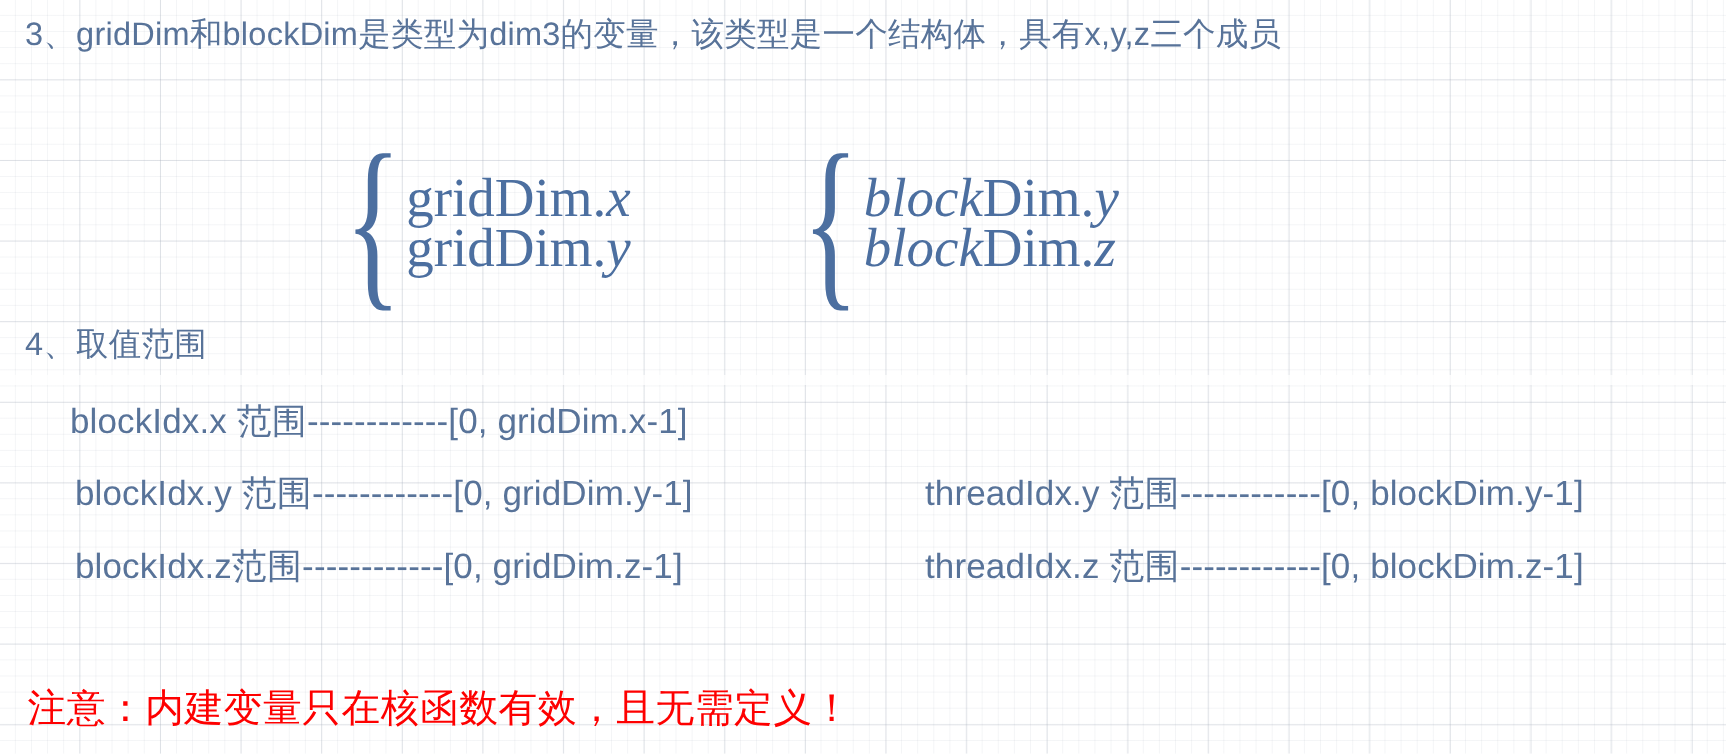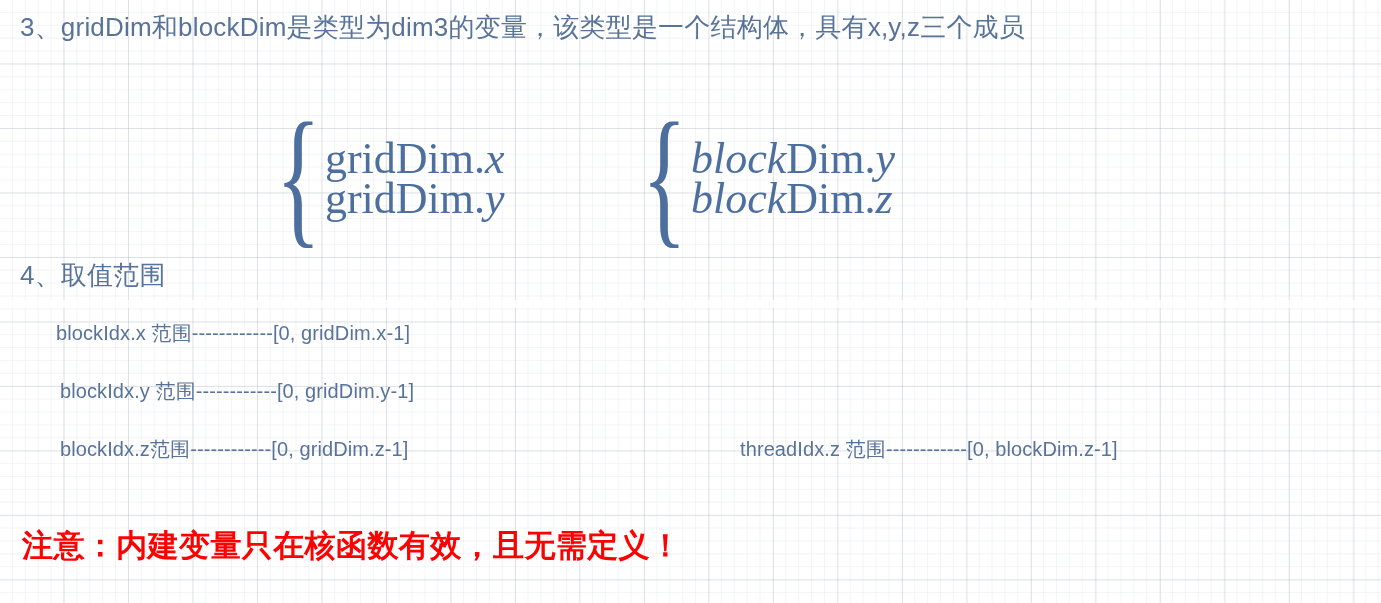--- a/index.html
+++ b/index.html
@@ -54,21 +54,21 @@
     color: #587399;
     line-height: 1.0;
   }
 
   .heading {
     font-size: 26px;
     letter-spacing: 0.2px;
   }
 
   .range-line {
-    font-size: 20px;
+    font-size: 28px;
     letter-spacing: 0.1px;
   }
 
   .note {
     font-size: 31px;
     color: #fe0000;
     letter-spacing: 0.4px;
   }
 
   
@@ -125,17 +125,18 @@
       <span><span class="mvar">block</span><span class="mup">Dim.</span><span class="mvar">z</span></span>
     </div>
   </div>
 
   <div class="txt heading" style="left:20px; top:262px;">4、取值范围</div>
 
   <div class="txt range-line" style="left:56px; top:323px;">blockIdx.x 范围------------[0, gridDim.x-1]</div>
   <div class="txt range-line" style="left:60px; top:381px;">blockIdx.y 范围------------[0, gridDim.y-1]</div>
   <div class="txt range-line" style="left:60px; top:439px;">blockIdx.z范围------------[0, gridDim.z-1]</div>
 
+  <div class="txt range-line" style="left:740px; top:381px;">threadIdx.y 范围------------[0, blockDim.y-1]</div>
   <div class="txt range-line" style="left:740px; top:439px;">threadIdx.z 范围------------[0, blockDim.z-1]</div>
 
-  <div class="txt note" style="left:22px; top:530px;font-weight:bold;">注意：内建变量只在核函数有效，且无需定义！</div>
+  <div class="txt note" style="left:22px; top:551px;">注意：内建变量只在核函数有效，且无需定义！</div>
 
 </div>
 
 </body></html>

